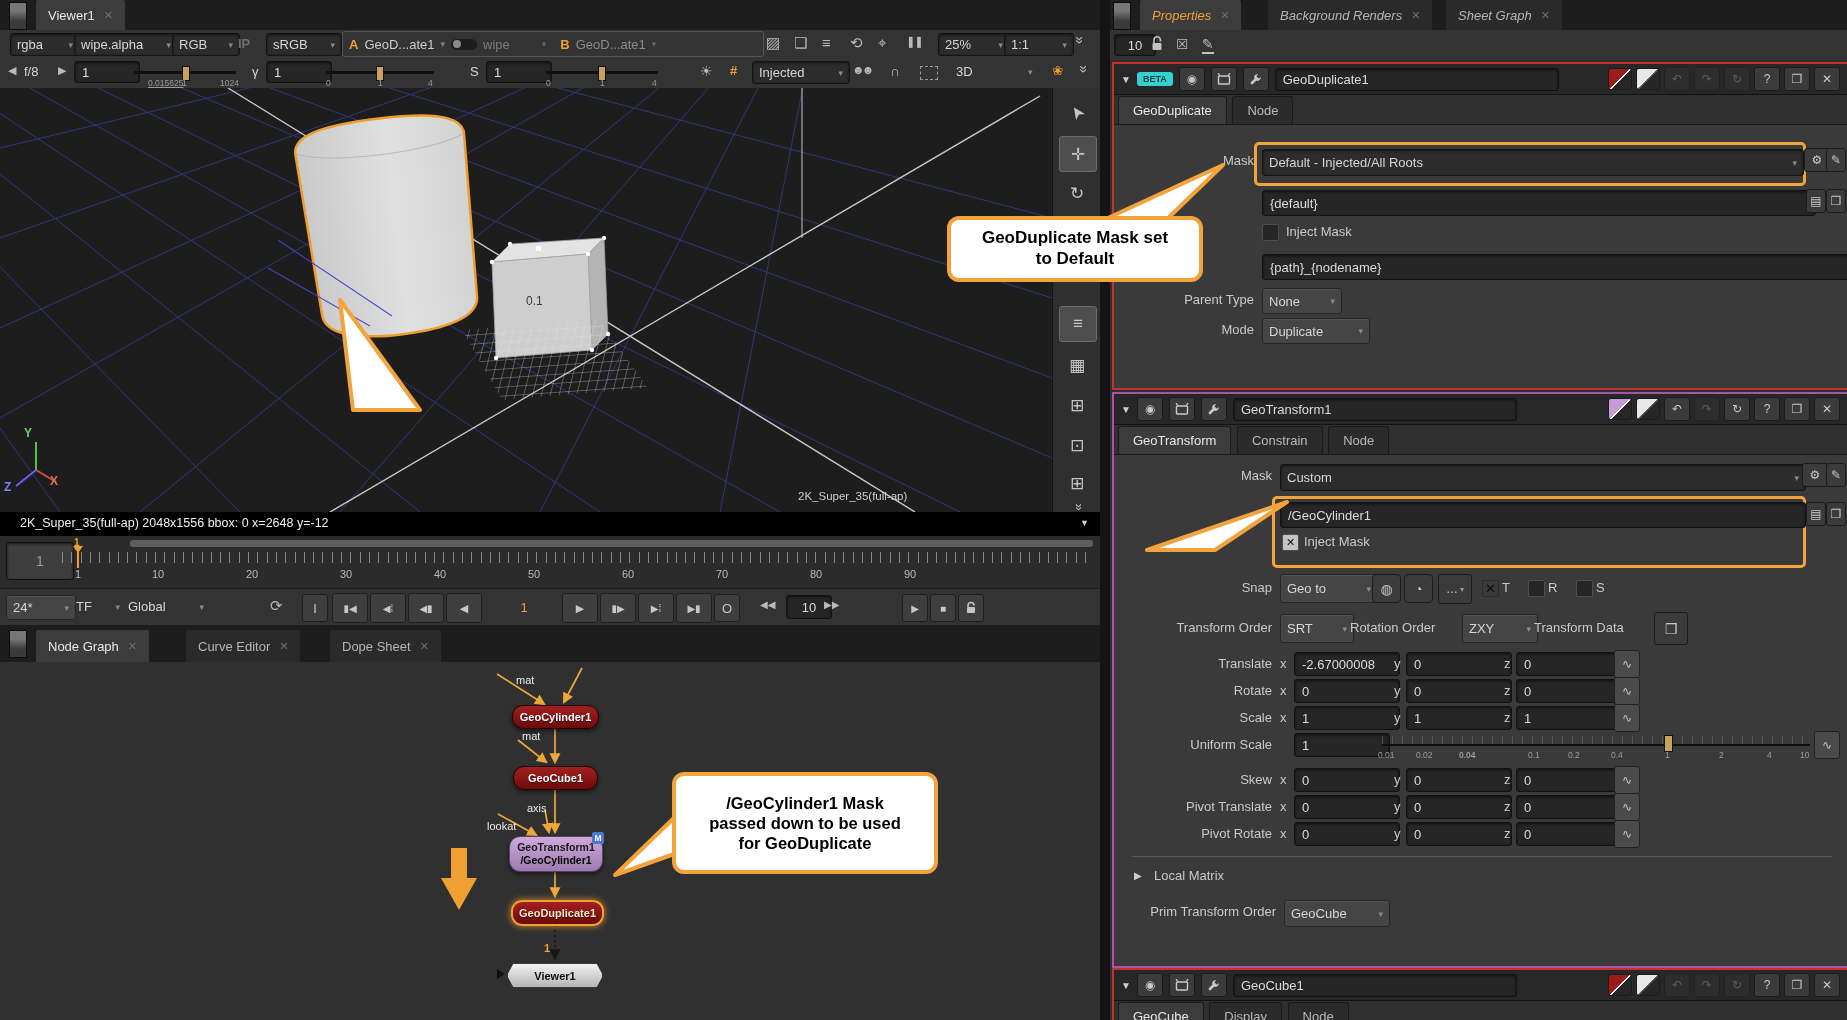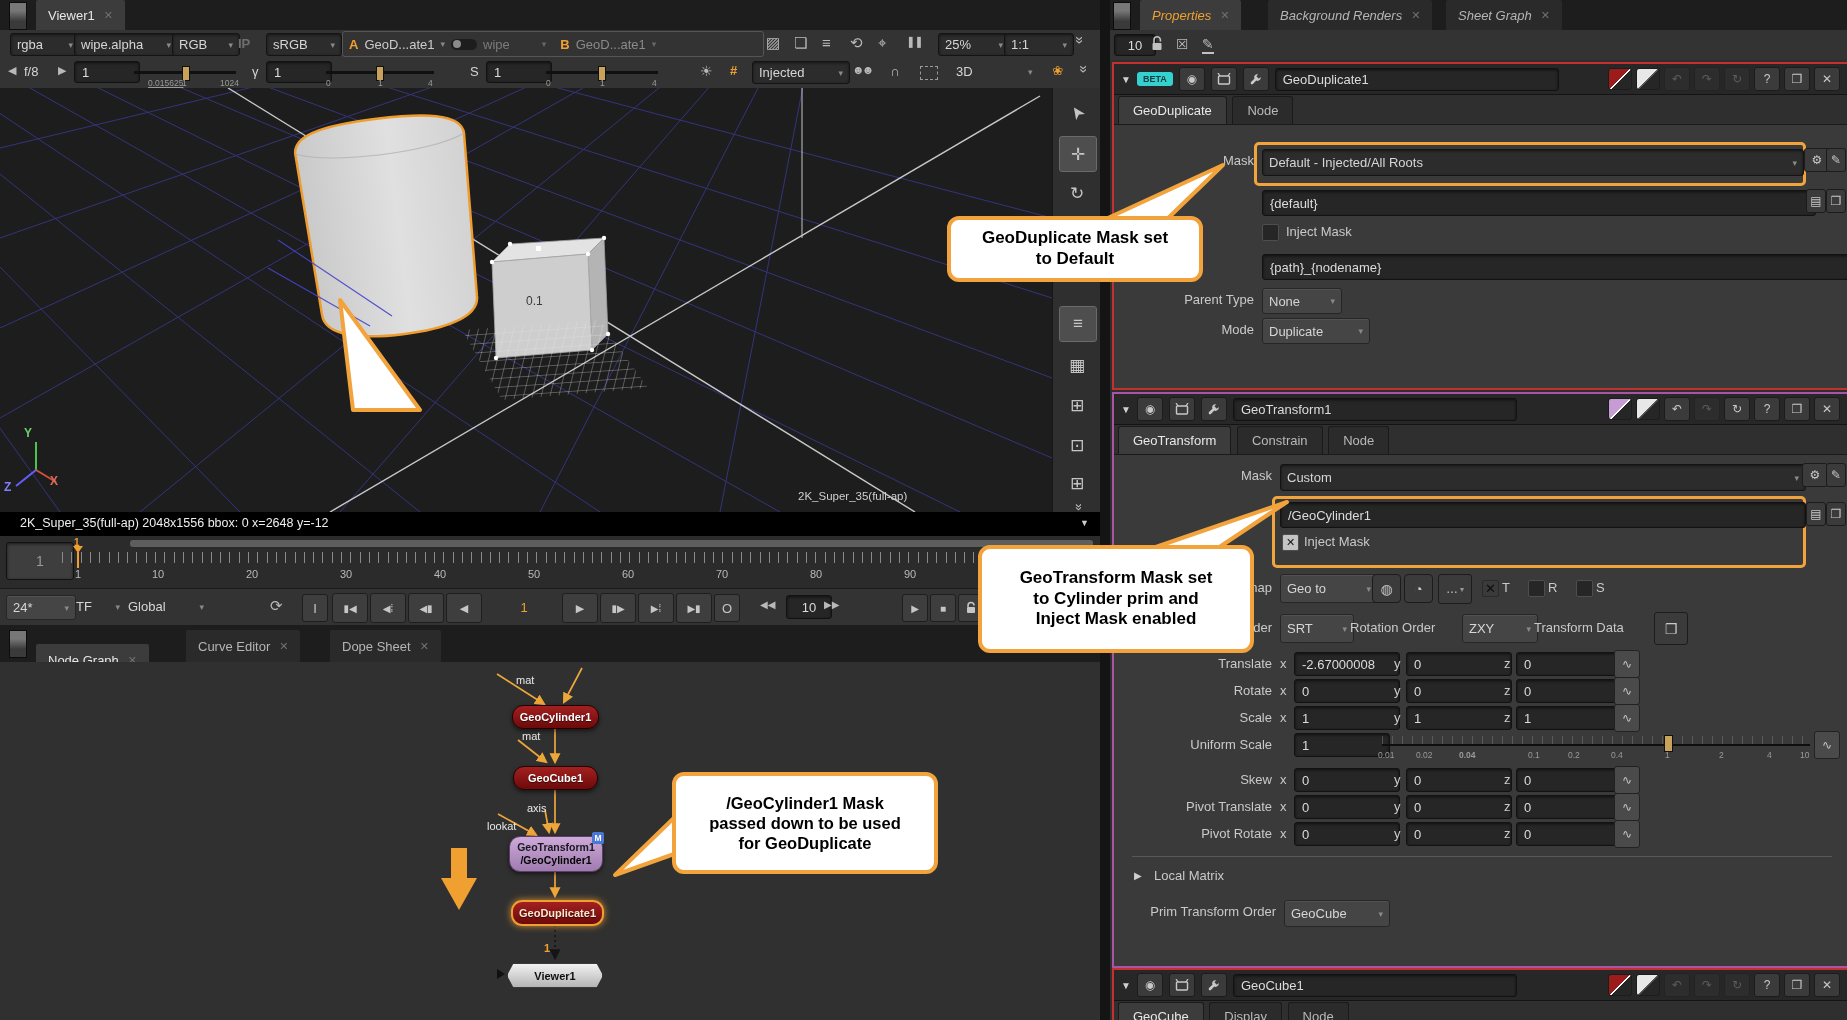--- a/index.html
+++ b/index.html
@@ -326,21 +326,21 @@
     <div class="a icbtn" style="left:958px;top:5px;width:24px;height:26px;">
       <svg width="12" height="14" viewBox="0 0 12 14">
           <path d="M3 6 V4.5 a3 3 0 0 1 6 0" fill="none" stroke="#c6c6c6" stroke-width="1.5"></path>
           <rect x="2" y="6" width="8" height="6" rx="1" fill="#c6c6c6"></rect>
         </svg>
     </div>
   </div>
 
   <div class="a tabbar" style="left:0;top:625px;width:1100px;height:37px;">
     <div class="a panebtn" style="left:9px;top:5px;"></div>
-    <div class="a tab active" style="left:36px;top:5px;height:32px;margin-top:14px;">
+    <div class="a tab active" style="left:36px;top:5px;height:32px;">
       <span>Node Graph</span>
         <span class="x">✕</span>
     </div>
     <div class="a tab" style="left:186px;top:5px;height:32px;">
       <span>Curve Editor</span>
         <span class="x">✕</span>
     </div>
     <div class="a tab" style="left:330px;top:5px;height:32px;">
       <span>Dope Sheet</span>
         <span class="x">✕</span>
@@ -760,25 +760,20 @@
     <polygon points="138,10 12,68 78,68" fill="#fff" stroke="#f2a33c" stroke-width="4" stroke-linejoin="round"></polygon>
   </svg>
   <div class="callout" style="left:947px;top:216px;width:248px;height:58px;font-size:17px;">
     <span>GeoDuplicate Mask set
 to Default</span>
   </div>
 
   <svg class="ctail" style="left:1135px;top:492px;" width="165" height="65">
     <polygon points="152,10 12,58 80,58" fill="#fff" stroke="#f2a33c" stroke-width="4" stroke-linejoin="round"></polygon>
   </svg>
-  <div class="callout" style="left:978px;top:545px;width:268px;height:100px;font-size:17px;">
-    <span>GeoTransform Mask set
-to Cylinder prim and
-Inject Mask enabled</span>
-  </div>
 
   <svg class="ctail" style="left:605px;top:805px;" width="80" height="80">
     <polygon points="10,70 72,10 72,48" fill="#fff" stroke="#f2a33c" stroke-width="4" stroke-linejoin="round"></polygon>
   </svg>
   <div class="callout" style="left:672px;top:772px;width:258px;height:94px;font-size:16.5px;">
     <span>/GeoCylinder1 Mask
 passed down to be used
 for GeoDuplicate</span>
   </div>
 

